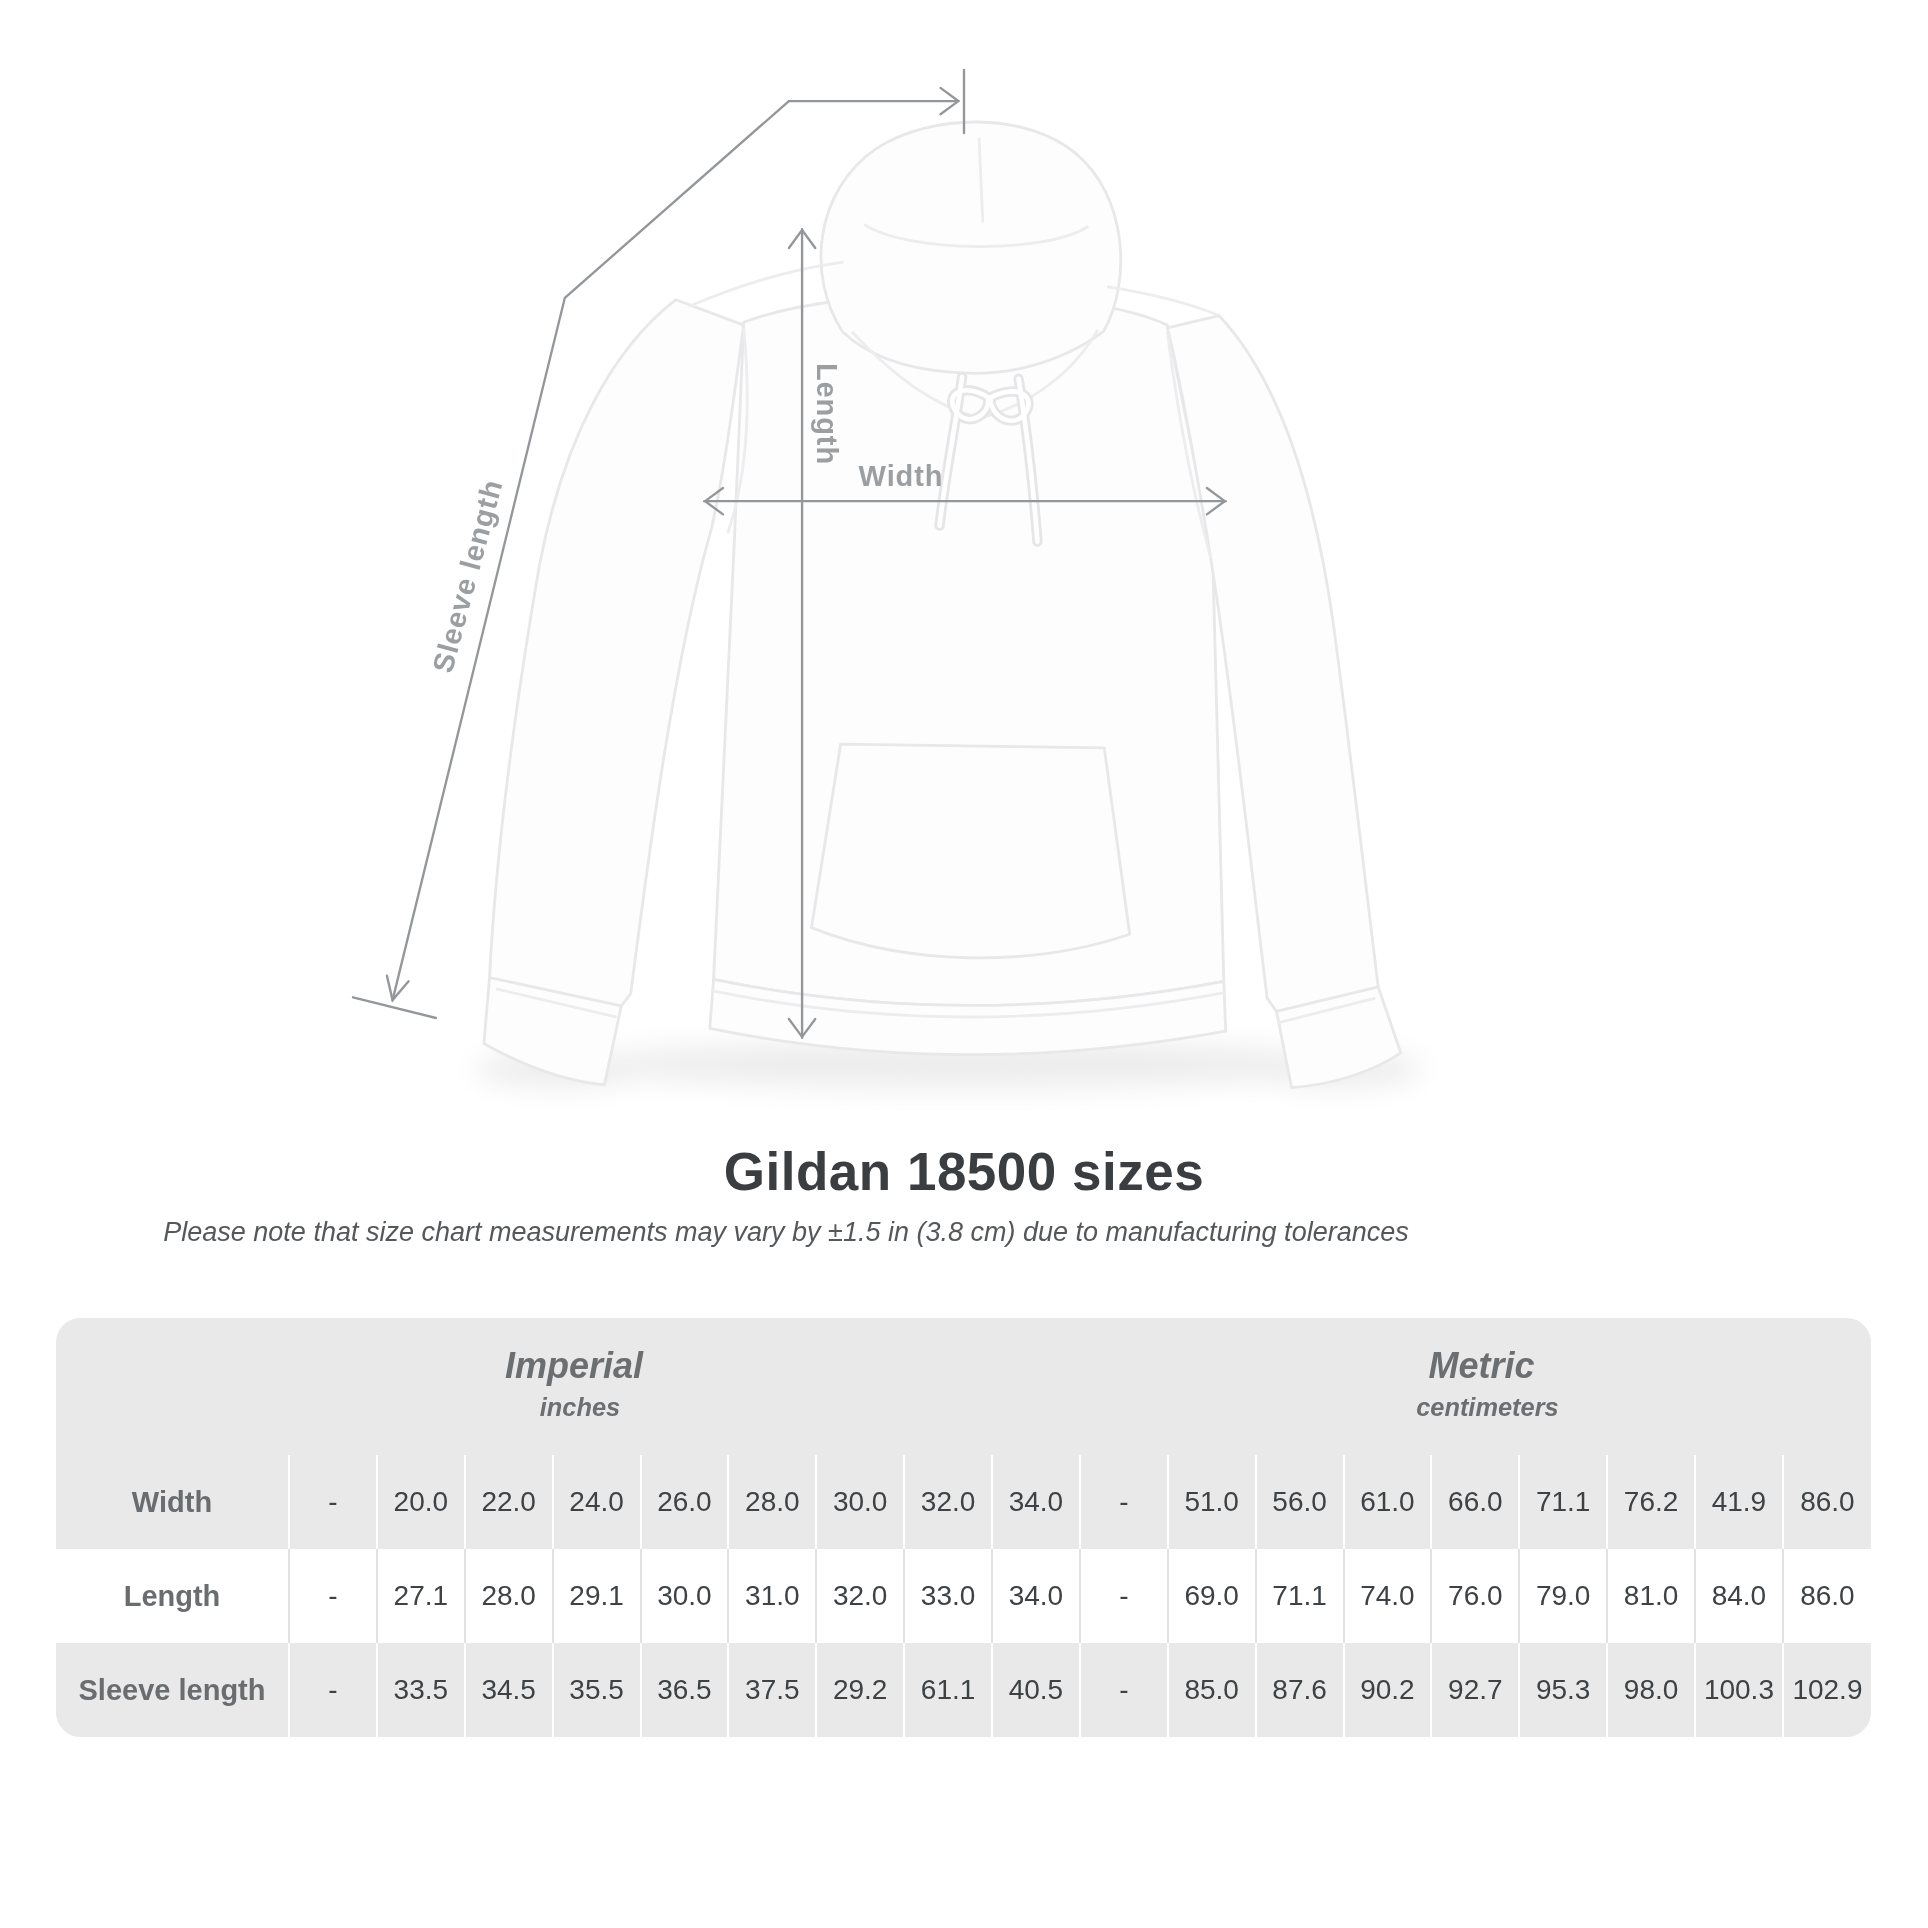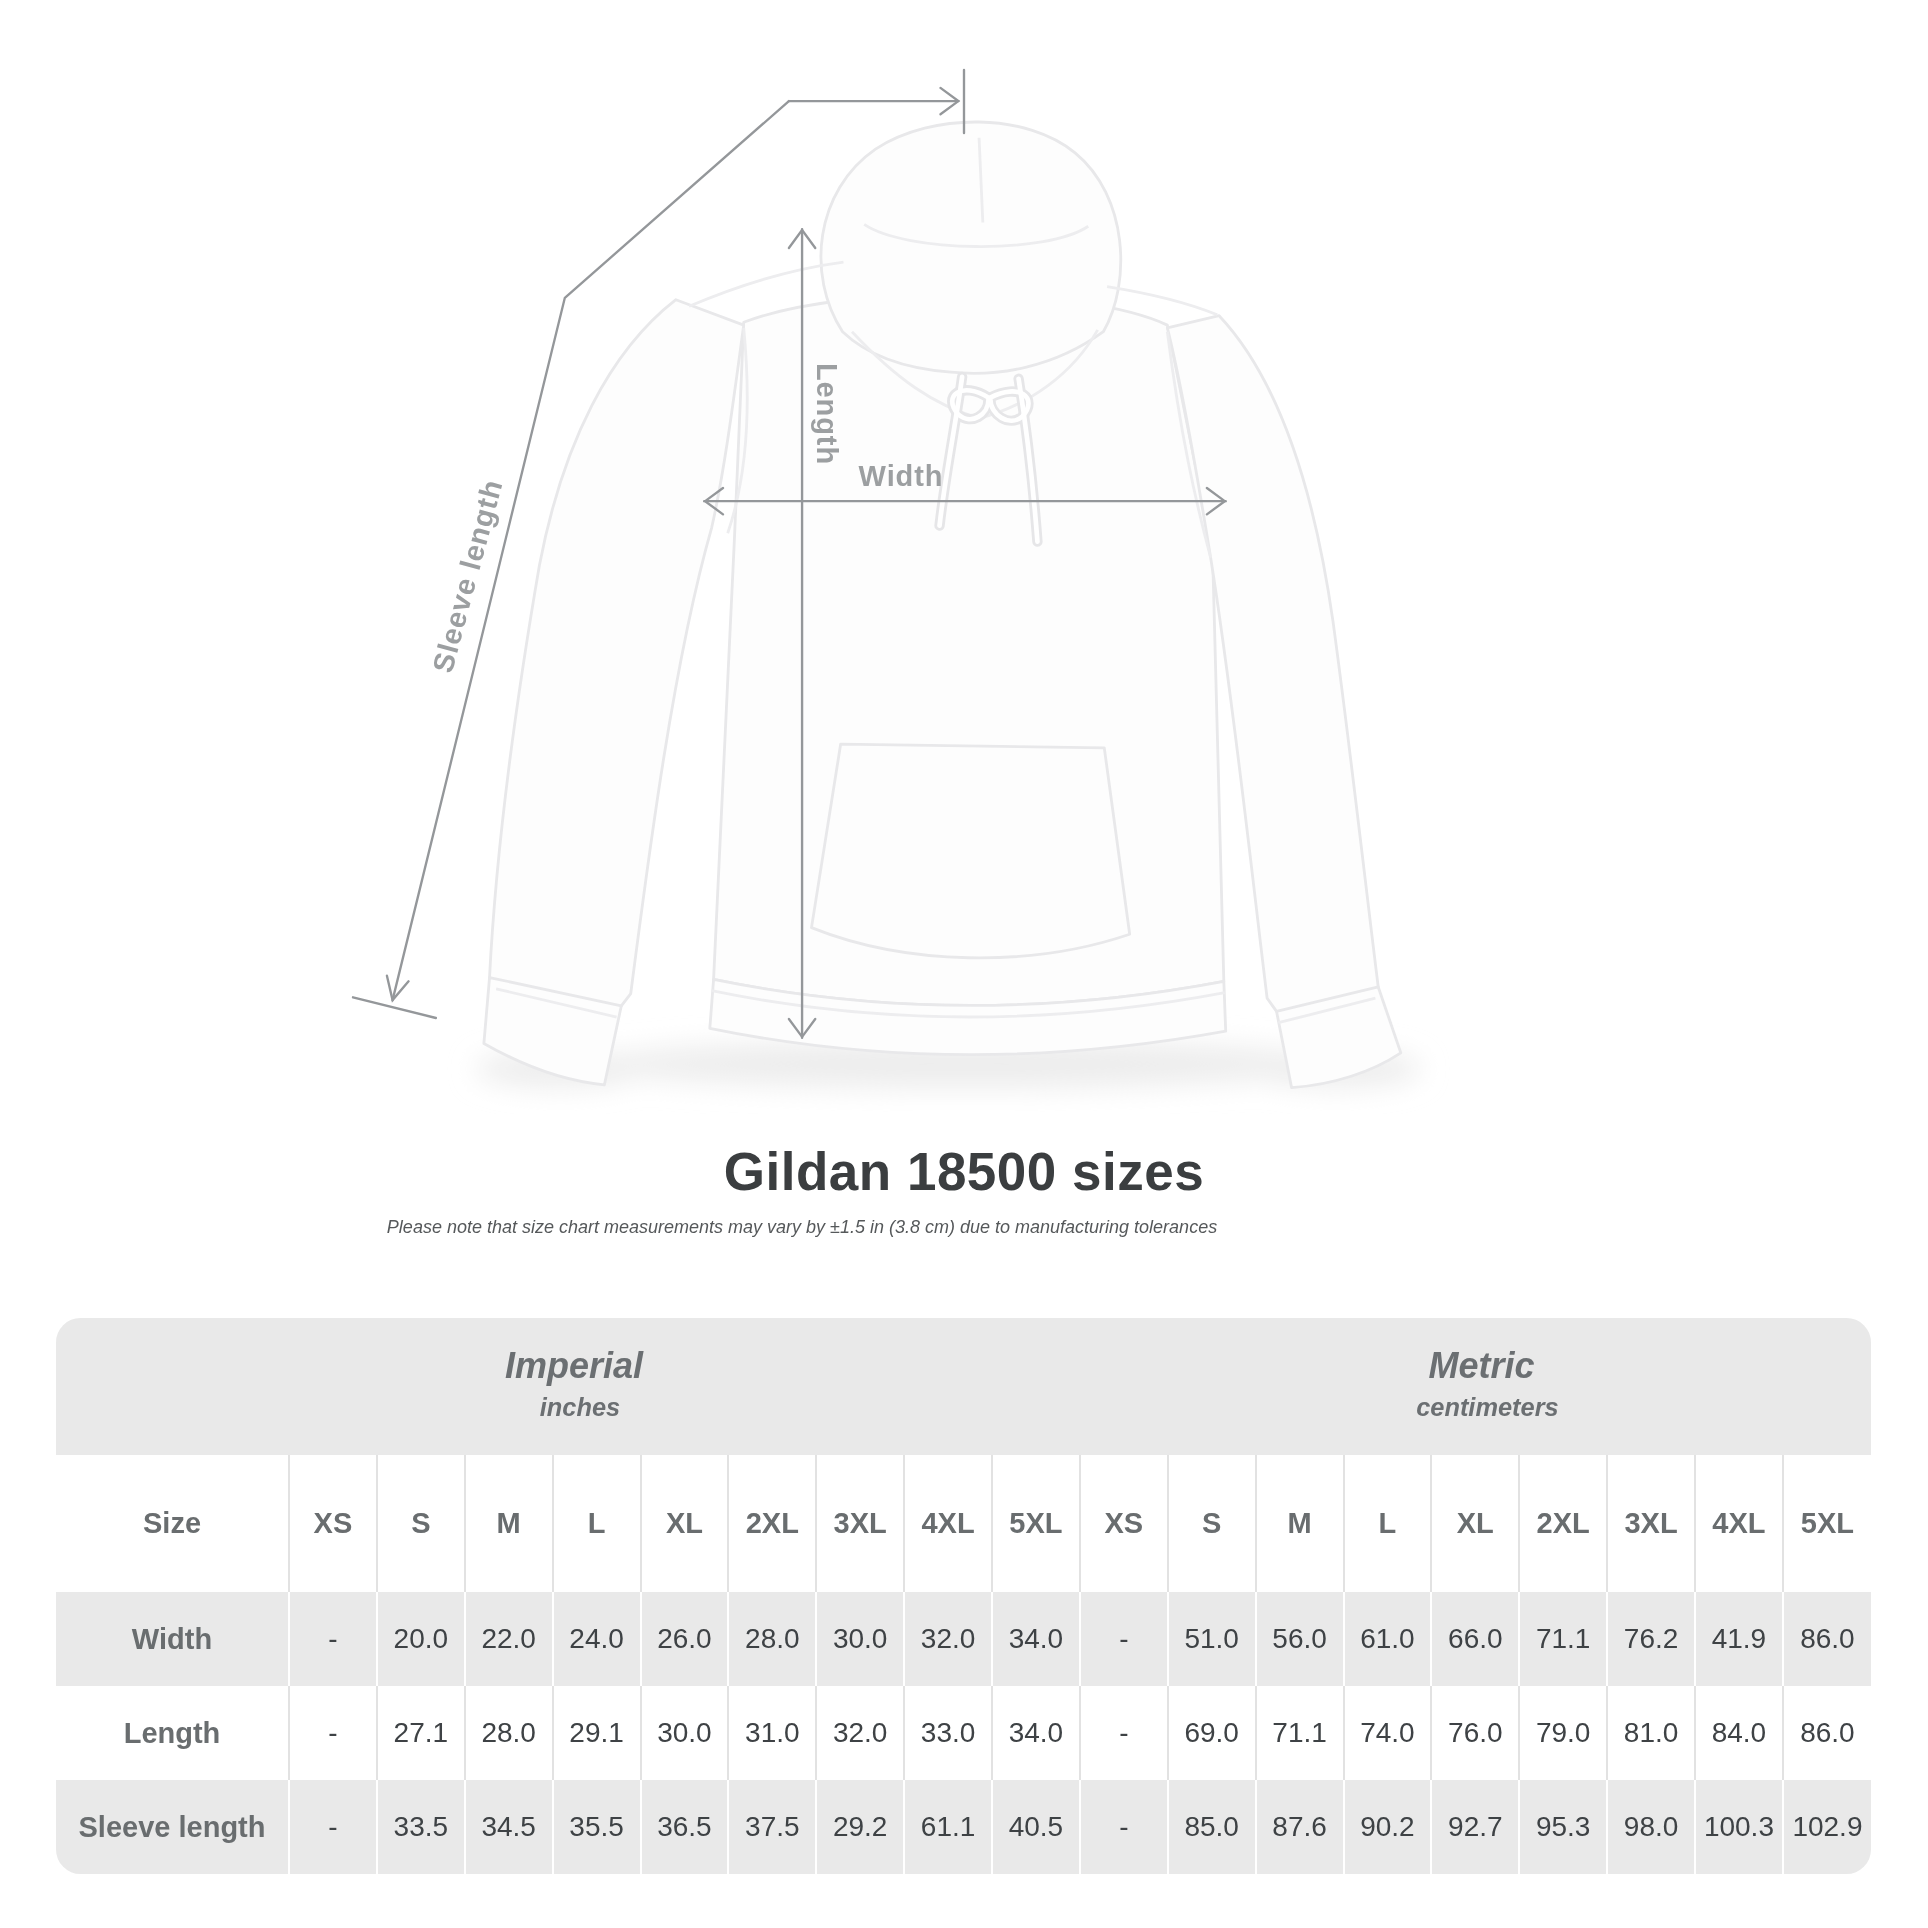--- a/index.html
+++ b/index.html
@@ -10,22 +10,22 @@
   
   #diagram { position:absolute; left:0; top:0; width:1928px; height:1281px; }
   .measure-label { position:absolute; color:#9c9fa1; font-weight:bold; font-size:29px; letter-spacing:0.9px; white-space:nowrap; }
   #width-label   { left:901px; top:476px; transform:translate(-50%,-50%); }
   #length-label  { left:826px; top:414px; transform:translate(-50%,-50%) rotate(90deg); }
   #sleeve-label  { left:468px; top:576px; transform:translate(-50%,-50%) rotate(-75deg); }
 
   
   #page-title { position:absolute; left:0; top:1141px; width:1928px; text-align:center;
                 font-size:53px; font-weight:bold; color:#3b3e40; letter-spacing:0.5px; }
-  #page-subtitle { position:absolute; left:16px; top:1217px; width:1572px; text-align:center;
-                   font-size:18px; font-style:italic; color:#55585a; }
+  #page-subtitle { position:absolute; left:0; top:1217px; width:1572px; text-align:center;
+                   font-size:27px; font-style:italic; color:#55585a; }
 
   
   #table-wrap { position:absolute; left:56px; top:1318px; width:1815px; border-radius:24.5px; overflow:hidden; }
   table.size-table { width:100%; table-layout:fixed; border-collapse:collapse; }
   .size-table th, .size-table td { text-align:center; vertical-align:middle; }
 
   tr.band-row th { background:#e9e9e9; height:137px; vertical-align:top; padding-top:24.5px;padding-left:12px; }
   .gname { font-size:36px; font-weight:bold; font-style:italic; color:#6b6f72; line-height:1.25; }
   .gunit { font-size:25.4px; font-style:italic; color:#6b6f72; margin-top:5.6px;margin-left:12px; }
 
@@ -171,41 +171,20 @@
         <tr class="band-row">
           <th colspan="10">
             <div class="gname">Imperial</div>
             <div class="gunit">inches</div>
           </th>
           <th colspan="9">
             <div class="gname">Metric</div>
             <div class="gunit">centimeters</div>
           </th>
         </tr>
-        <tr class="header-row white">
-          <th>Size</th>
-        <th>XS</th>
-            <th>S</th>
-            <th>M</th>
-            <th>L</th>
-            <th>XL</th>
-            <th>2XL</th>
-            <th>3XL</th>
-            <th>4XL</th>
-            <th>5XL</th>
-            <th>XS</th>
-            <th>S</th>
-            <th>M</th>
-            <th>L</th>
-            <th>XL</th>
-            <th>2XL</th>
-            <th>3XL</th>
-            <th>4XL</th>
-            <th>5XL</th>
-          </tr>
       </thead>
       <tbody>
           <tr class="data-row gray">
             <td class="rowlabel">Width</td>
             <td>-</td>
             <td>20.0</td>
             <td>22.0</td>
             <td>24.0</td>
             <td>26.0</td>
             <td>28.0</td>

